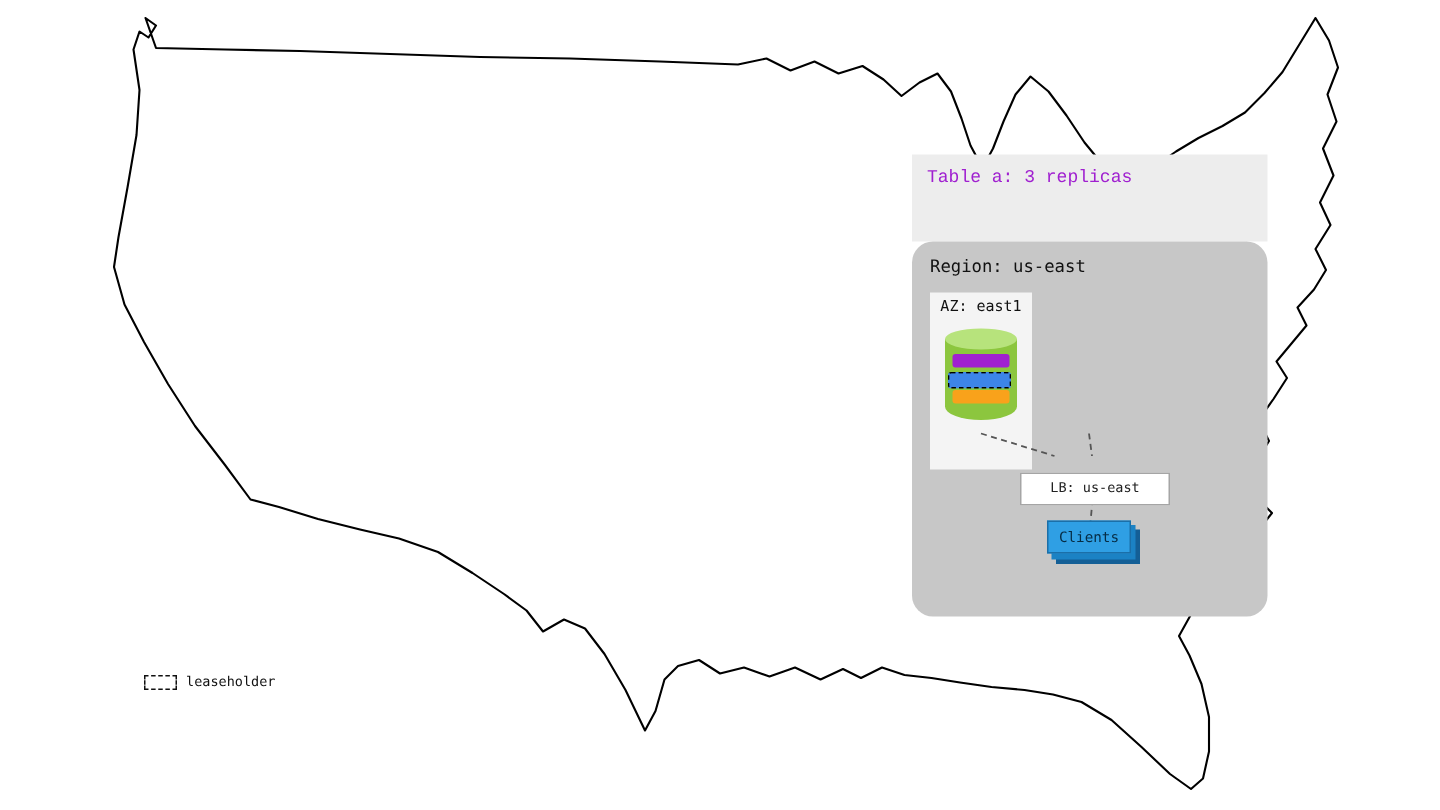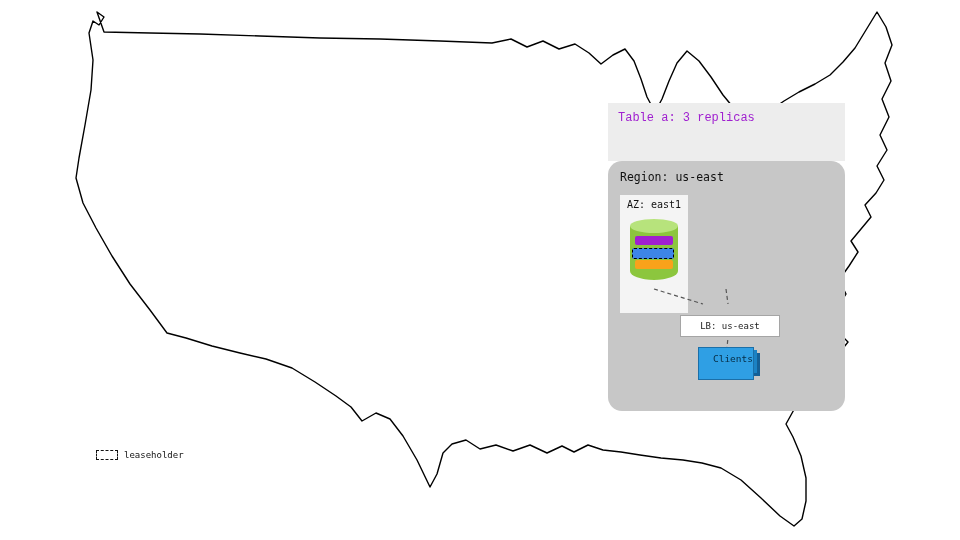--- a/index.html
+++ b/index.html
@@ -35,23 +35,23 @@
   .bar.leaseholder{left:2px;width:40px;border:1.5px dashed #000;box-sizing:content-box;}
 
   .lb-box{position:absolute;left:680px;top:303px;width:100px;height:22px;z-index:7;
           background:#ffffff;border:1px solid #a5a5a5;box-sizing:border-box;
           font-size:9px;color:#222;text-align:center;line-height:20px;margin-top:12px;}
 
   .clients{position:absolute;left:698px;top:347px;width:64px;height:31px;z-index:7;}
   .client-layer{position:absolute;width:56px;height:23px;}
   .client-layer.l3{left:6px;top:6px;background:#145f96;}
   .client-layer.l2{left:3px;top:3px;background:#1b82c4;}
-  .client-front{position:absolute;left:0;top:0;width:56px;height:33px;background:#2f9fe4;
+  .client-front{position:absolute;left:0;top:0;width:56px;height:22px;background:#2f9fe4;
                 border:1px solid #1b6fa8;box-sizing:border-box;font-size:9.5px;color:#062c44;
-                text-align:right;line-height:21px;}
+                text-align:center;line-height:21px;}
 
   .lh-legend{position:absolute;left:96px;top:450px;z-index:3;font-size:9px;color:#111;
              display:flex;align-items:center;}
   .lh-swatch{display:inline-block;width:20px;height:8px;border:1.5px dashed #111;
              background:transparent;margin-right:6px;}
 </style>
 </head>
 <body>
 
 <div class="stage">

